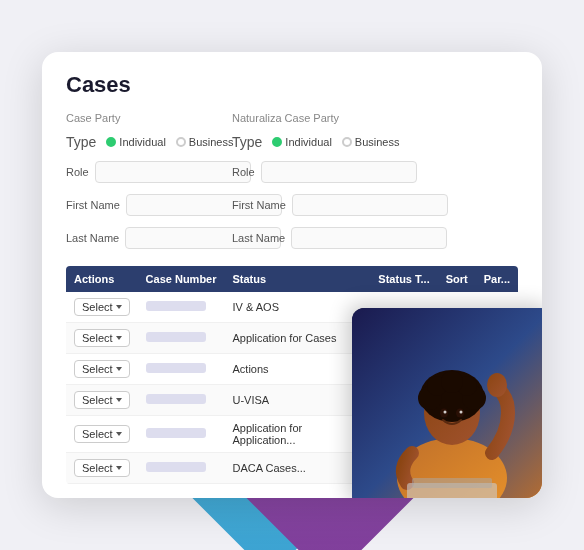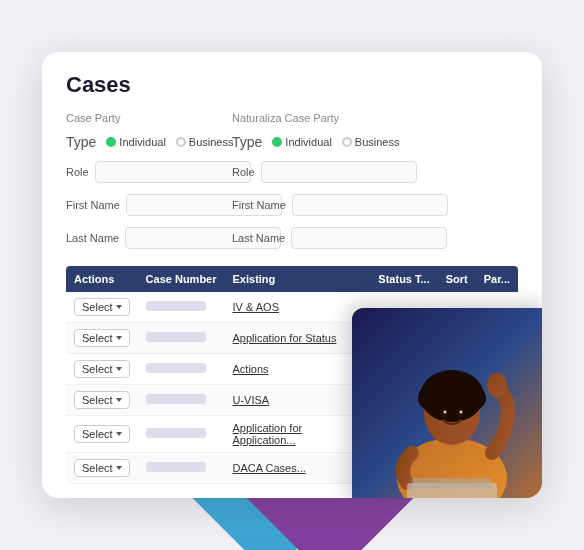--- a/index.html
+++ b/index.html
@@ -162,21 +162,20 @@
       border-bottom: 1px solid #f0f0f0;
     }
     tbody tr:nth-child(even) {
       background: #fafafa;
     }
     tbody td {
       padding: 6px 8px;
       font-size: 11px;
       color: #333;
       vertical-align: middle;
-      text-decoration: underline;
     }
 
     .select-btn {
       display: inline-flex;
       align-items: center;
       gap: 3px;
       background: #fff;
       border: 1px solid #ccc;
       border-radius: 4px;
       padding: 2px 7px;
@@ -305,39 +304,39 @@
     </div>
 
   </div>
 
   <div class="table-container">
     <table>
       <thead>
         <tr>
           <th>Actions</th>
           <th>Case Number</th>
-          <th>Existing</th>
+          <th>Status</th>
           <th>Status T...</th>
           <th>Sort</th>
           <th>Par...</th>
         </tr>
       </thead>
       <tbody id="table-body">
       <tr>
             <td><button class="select-btn">Select <span class="chevron-down"></span></button></td>
             <td><span class="case-num-bar"></span></td>
             <td>IV &amp; AOS</td>
             <td></td>
             <td></td>
             <td></td>
           </tr>
           <tr>
             <td><button class="select-btn">Select <span class="chevron-down"></span></button></td>
             <td><span class="case-num-bar"></span></td>
-            <td>Application for Status</td>
+            <td>Application for Cases</td>
             <td></td>
             <td></td>
             <td></td>
           </tr>
           <tr>
             <td><button class="select-btn">Select <span class="chevron-down"></span></button></td>
             <td><span class="case-num-bar"></span></td>
             <td>Actions</td>
             <td></td>
             <td></td>

